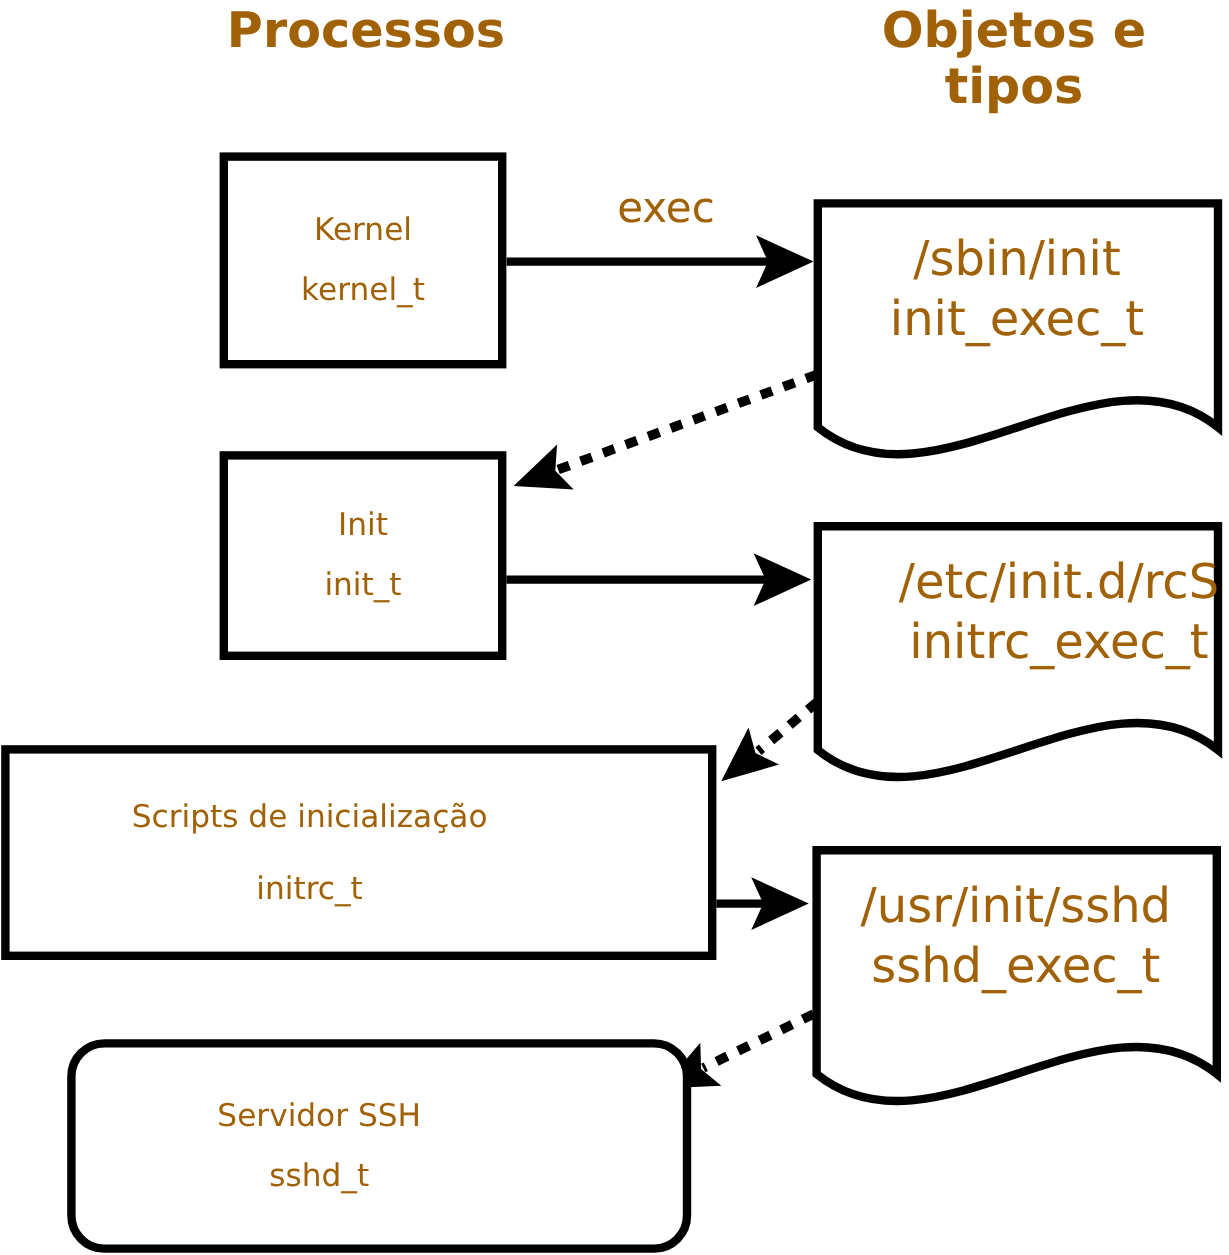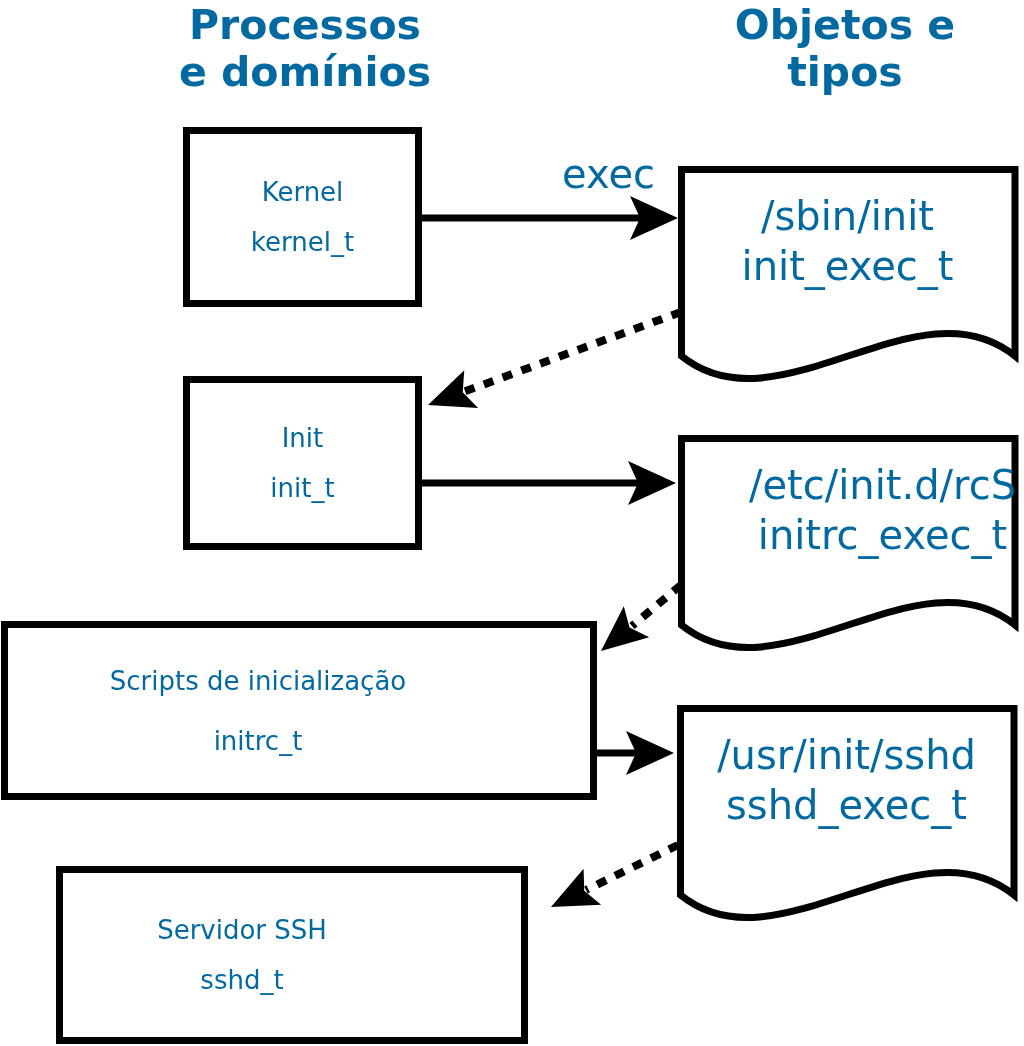--- a/index.html
+++ b/index.html
@@ -1,34 +1,34 @@
 <!DOCTYPE html>
 <html><head>
 <meta charset="utf-8">
 <style>
   html,body{margin:0;padding:0;background:#fff;}
   #canvas{
     position:relative;width:1024px;height:1046px;background:#fff;
-    font-family:"DejaVu Sans","Liberation Sans",sans-serif;color:#0369a1;overflow:hidden;
+    font-family:"DejaVu Sans","Liberation Sans",sans-serif;color:#a16207;overflow:hidden;
   }
   .hdr{
     position:absolute;width:400px;text-align:center;
     font-weight:bold;font-size:41px;line-height:47px;
   }
   .pbox{
     position:absolute;border:7px solid #000;background:#fff;box-sizing:border-box;
     display:flex;flex-direction:column;align-items:center;justify-content:center;
     text-align:center;font-size:26px;line-height:50px;
   }
   .doclabel{
     position:absolute;width:323px;text-align:center;
     font-size:40px;line-height:50px;
   }
   .arrowlabel{
-    position:absolute;width:200px;text-align:right;font-size:40px;line-height:38px;
+    position:absolute;width:200px;text-align:center;font-size:35px;line-height:38px;
   }
   svg.layer{position:absolute;left:0;top:0;}
   .docshape{fill:#fff;stroke:#000;stroke-width:7;stroke-linejoin:miter;}
   .solidline{stroke:#000;stroke-width:7;}
   .dotline{stroke:#000;stroke-width:8;stroke-dasharray:10 10;}
   .ahead{fill:#000;stroke:none;}
 </style>
 </head>
 <body>
 
@@ -68,21 +68,20 @@
       <polygon class="ahead" transform="translate(601,651) rotate(140.5)" points="0,0 -46,-20 -37,0 -46,20"></polygon>
     </g>
     <g>
       <line class="dotline" x1="678" y1="845" x2="586" y2="890"></line>
       <polygon class="ahead" transform="translate(551,907) rotate(154)" points="0,0 -46,-20 -37,0 -46,20"></polygon>
     </g>
   </svg>
 
   <div class="hdr" style="left:105px;top:2px;">
     <div>Processos</div>
-    <div>e domínios</div>
   </div>
   <div class="hdr" style="left:645px;top:2px;">
     <div>Objetos e</div>
     <div>tipos</div>
   </div>
 
   <div class="pbox" style="left:183px;top:127px;width:239px;height:180px;">
     <div>Kernel</div>
     <div>kernel_t</div>
   </div>
@@ -90,21 +89,21 @@
   <div class="pbox" style="left:183px;top:376px;width:239px;height:174px;">
     <div>Init</div>
     <div>init_t</div>
   </div>
 
   <div class="pbox" style="left:1px;top:621px;width:596px;height:179px;padding-right:82px;gap:10px;">
     <div>Scripts de inicialização</div>
     <div>initrc_t</div>
   </div>
 
-  <div class="pbox" style="left:56px;top:866px;width:472px;height:178px;padding-right:100px;">
+  <div class="pbox" style="left:56px;top:866px;width:520px;height:178px;padding-right:100px;border-radius:31px;">
     <div>Servidor SSH</div>
     <div>sshd_t</div>
   </div>
 
   <div class="doclabel" style="left:686px;top:191px;">
     <div>/sbin/init</div>
     <div>init_exec_t</div>
   </div>
   <div class="doclabel" style="left:721px;top:460px;">
     <div>/etc/init.d/rcS</div>

